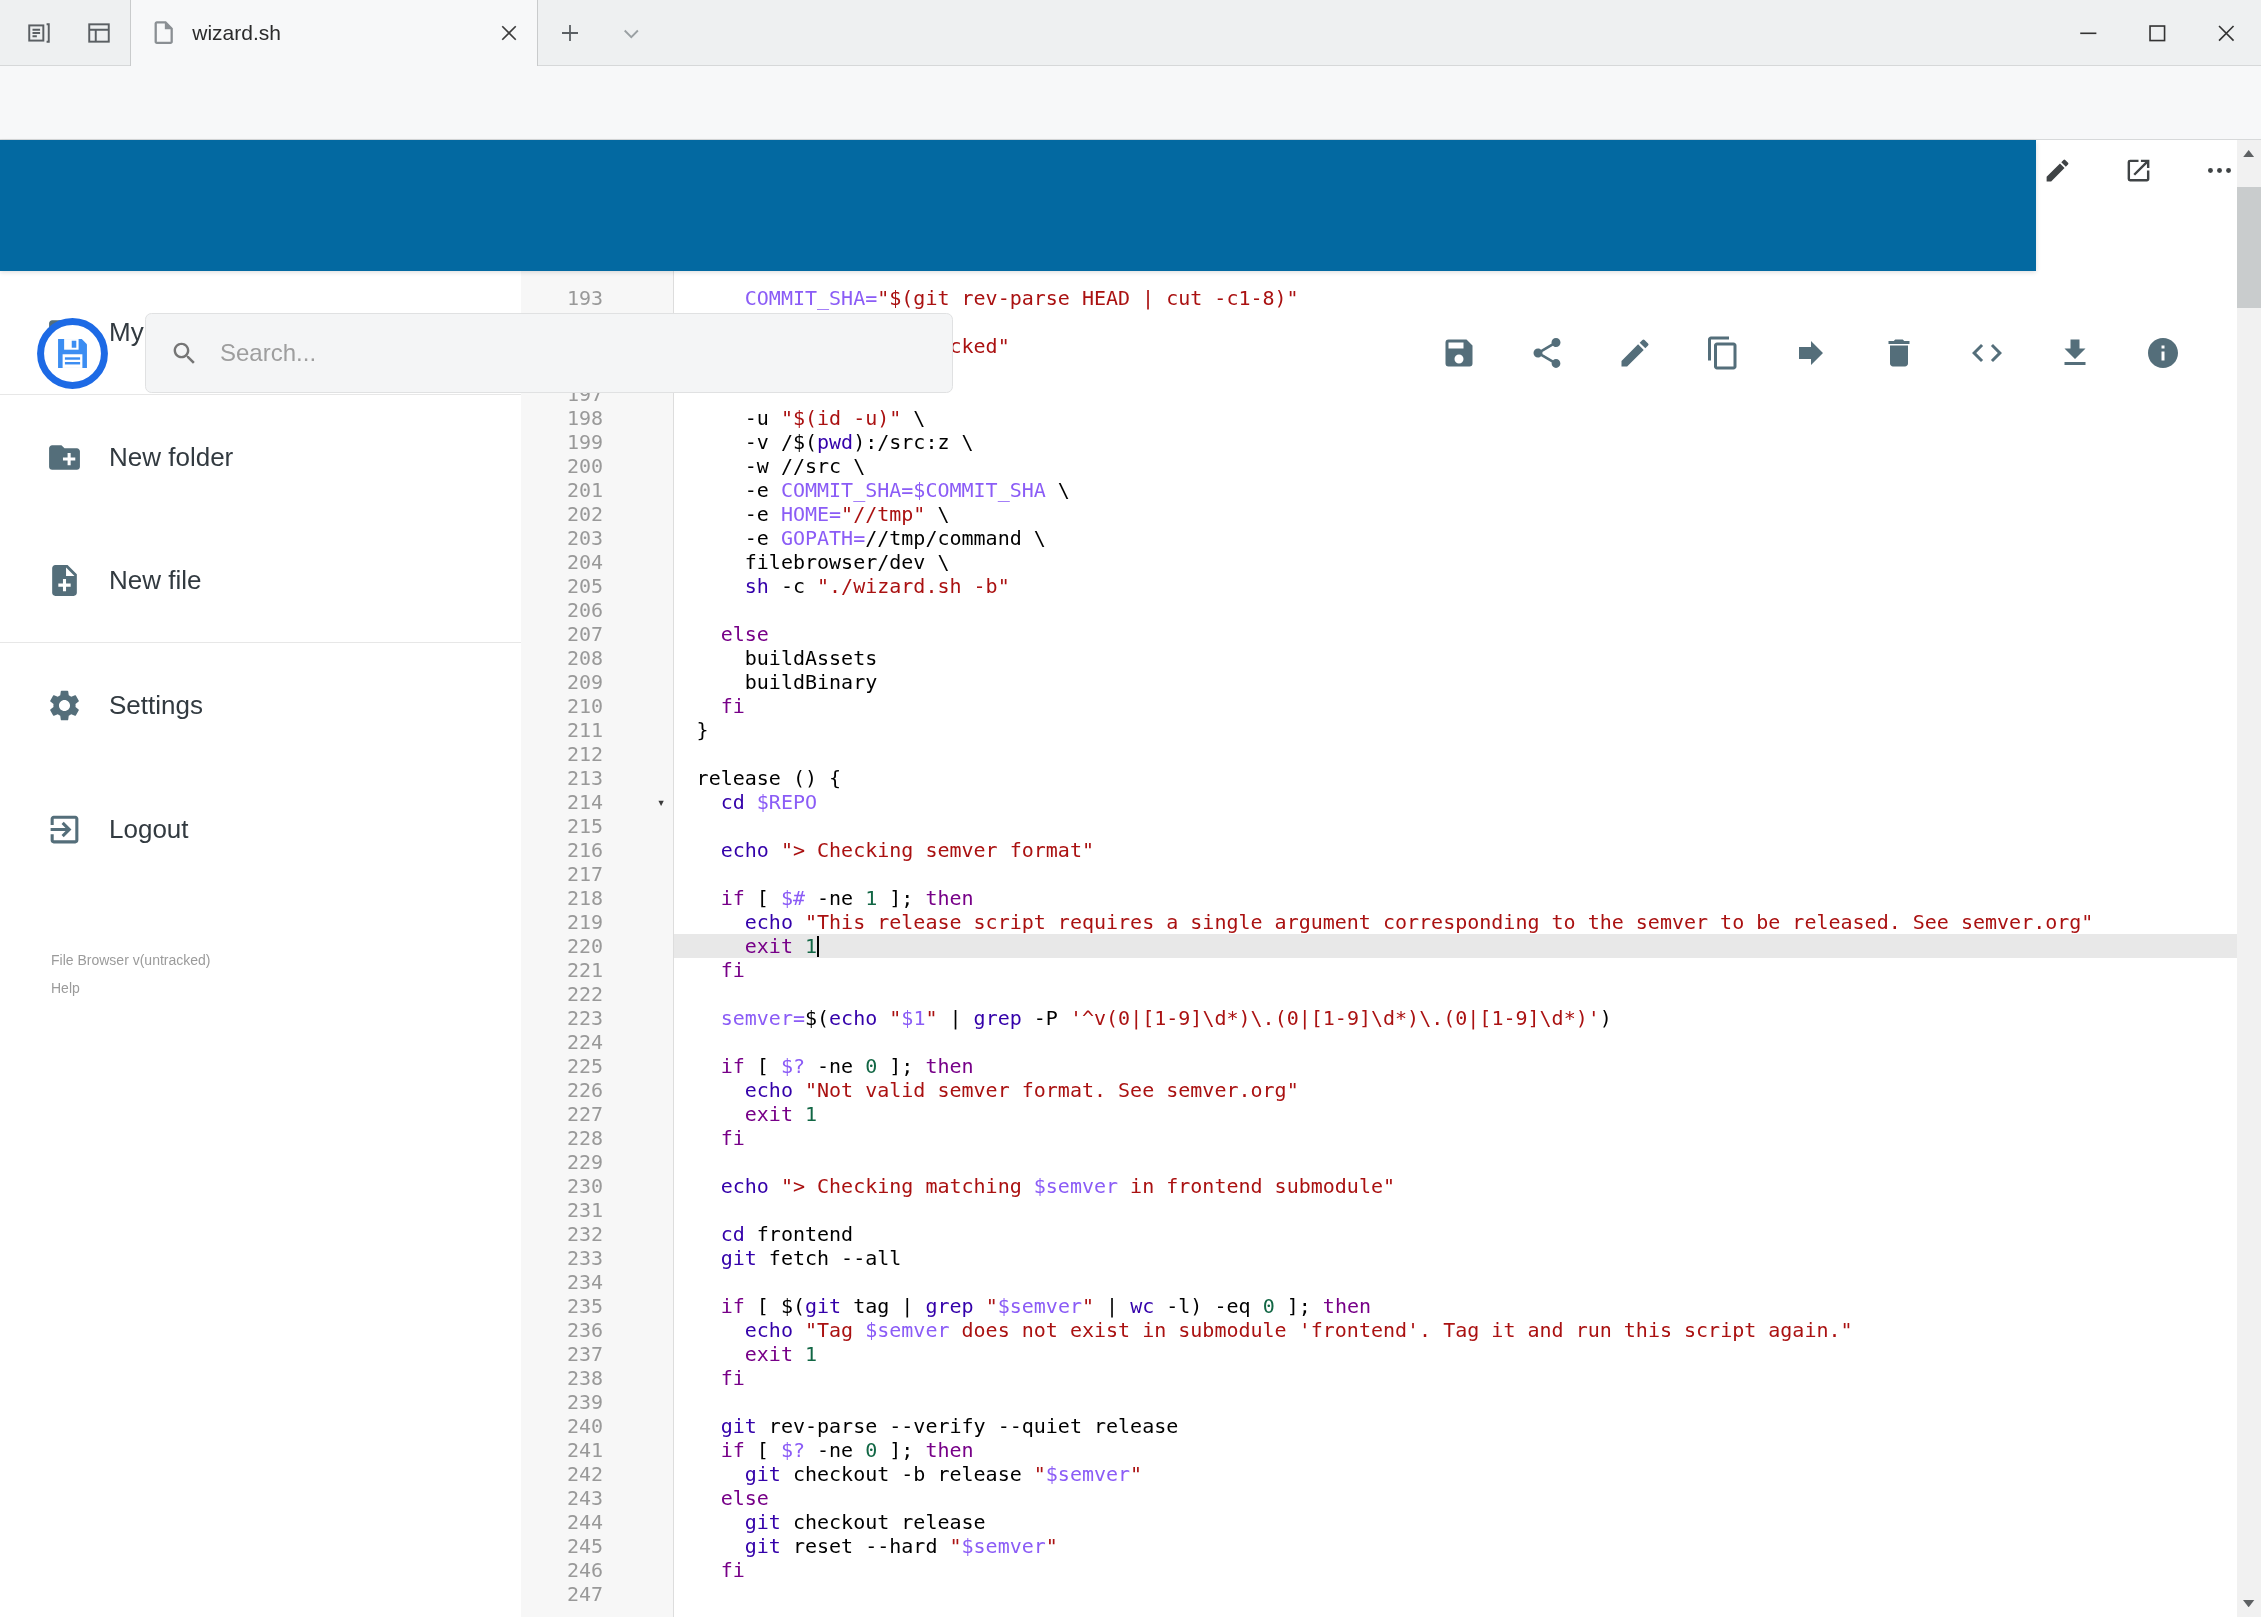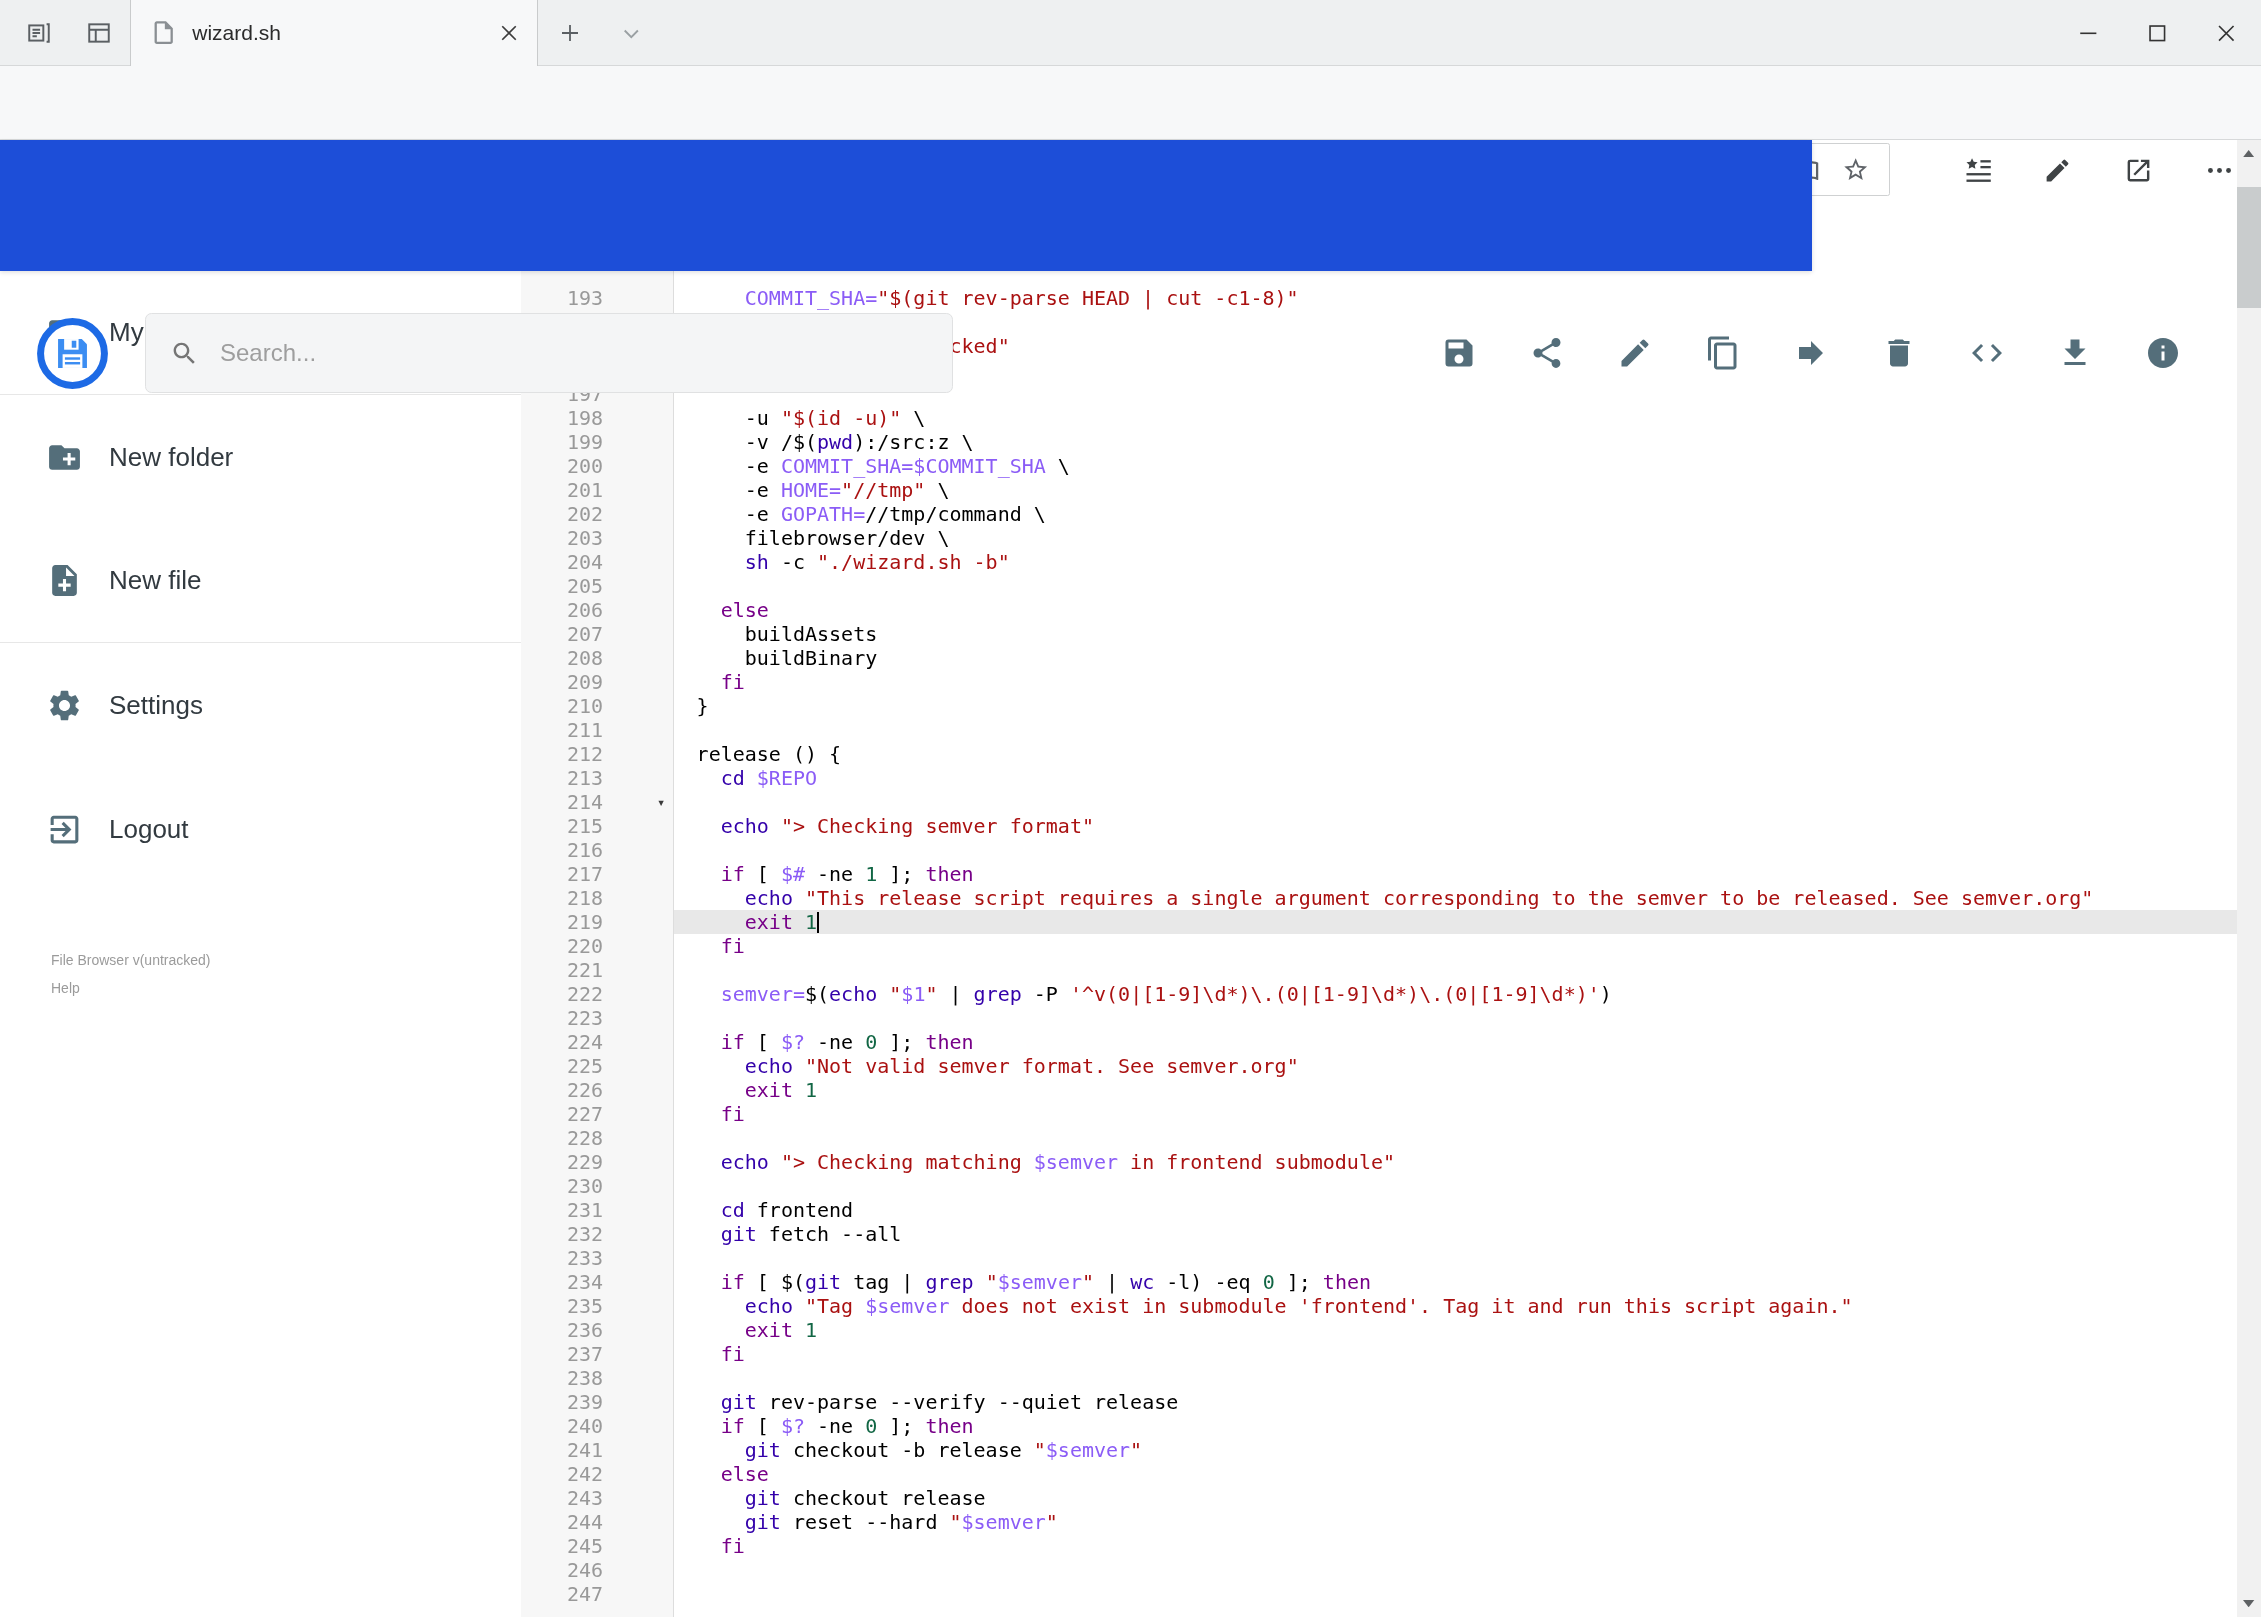--- a/index.html
+++ b/index.html
@@ -27,21 +27,21 @@
              align-items:center; justify-content:center; }
   .addressbar { position:absolute; left:363px; top:77px; width:1527px; height:53px;
                 background:#ffffff; border:0.8px solid #cfd1d2; border-radius:2.4px;
                 display:flex; align-items:center; padding:0 13px; }
   .url { margin-left:18px; font-size:22.6px; white-space:nowrap; }
   .url .host { color:#1a1a1a; }
   .url .path { color:#767676; }
   .ab-right { margin-left:auto; display:flex; align-items:center; gap:22.6px; padding-right:6.5px; }
 
   
-  .appheader { position:absolute; left:0; top:140px; width:1812px; height:131px; background:#1d4ed8;
+  .appheader { position:absolute; left:0; top:140px; width:2036px; height:131px; background:#0369a1;
                box-shadow:0 2.4px 4.8px rgba(0,0,0,.14); z-index:5; }
   .logo { position:absolute; left:36px; top:177px; width:73px; height:73px; }
   .searchbox { position:absolute; left:145px; top:173px; width:808px; height:80px;
                background:#f4f5f6; border:0.8px solid #e0e1e2; border-radius:6.5px;
                display:flex; align-items:center; padding:0 24px; }
   .searchbox input { flex:1; margin-left:21px; border:none; outline:none; background:transparent;
                      font-size:24px; color:#444; font-family:"Liberation Sans",sans-serif; }
   .searchbox input::placeholder { color:#9e9e9e; }
   .fb-toolbar { position:absolute; left:1441px; top:195px; display:flex; gap:52px; }
   .fb-btn { width:36px; height:36px; color:#546e7a; }
@@ -595,20 +595,21 @@
     </div>
     <div class="codecol">
       <div class="code-inner">
           <div class="code-row"><span class="tk-p">    </span><span class="tk-v">COMMIT_SHA=</span><span class="tk-s">"$(git rev-parse HEAD | cut -c1-8)"</span></div>
           <div class="code-row"><span class="tk-p">  </span><span class="tk-kw">else</span></div>
           <div class="code-row"><span class="tk-p">    </span><span class="tk-v">COMMIT_SHA=</span><span class="tk-s">"untracked"</span></div>
           <div class="code-row"><span class="tk-p">  </span><span class="tk-kw">fi</span></div>
           <div class="code-row"></div>
           <div class="code-row"><span class="tk-p">    -u </span><span class="tk-s">"$(id -u)"</span><span class="tk-p"> \</span></div>
           <div class="code-row"><span class="tk-p">    -v /$(</span><span class="tk-bi">pwd</span><span class="tk-p">):/src:z \</span></div>
+          <div class="code-row"><span class="tk-p">    -w //src \</span></div>
           <div class="code-row"><span class="tk-p">    -e </span><span class="tk-v">COMMIT_SHA=$COMMIT_SHA</span><span class="tk-p"> \</span></div>
           <div class="code-row"><span class="tk-p">    -e </span><span class="tk-v">HOME=</span><span class="tk-s">"//tmp"</span><span class="tk-p"> \</span></div>
           <div class="code-row"><span class="tk-p">    -e </span><span class="tk-v">GOPATH=</span><span class="tk-p">//tmp/command \</span></div>
           <div class="code-row"><span class="tk-p">    filebrowser/dev \</span></div>
           <div class="code-row"><span class="tk-p">    </span><span class="tk-bi">sh</span><span class="tk-p"> -c </span><span class="tk-s">"./wizard.sh -b"</span></div>
           <div class="code-row"></div>
           <div class="code-row"><span class="tk-p">  </span><span class="tk-kw">else</span></div>
           <div class="code-row"><span class="tk-p">    buildAssets</span></div>
           <div class="code-row"><span class="tk-p">    buildBinary</span></div>
           <div class="code-row"><span class="tk-p">  </span><span class="tk-kw">fi</span></div>

